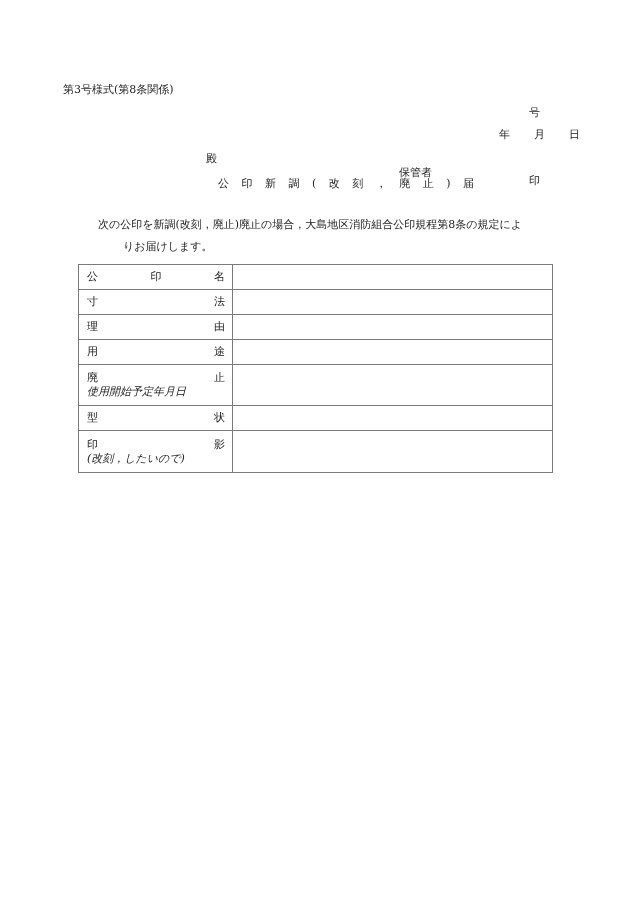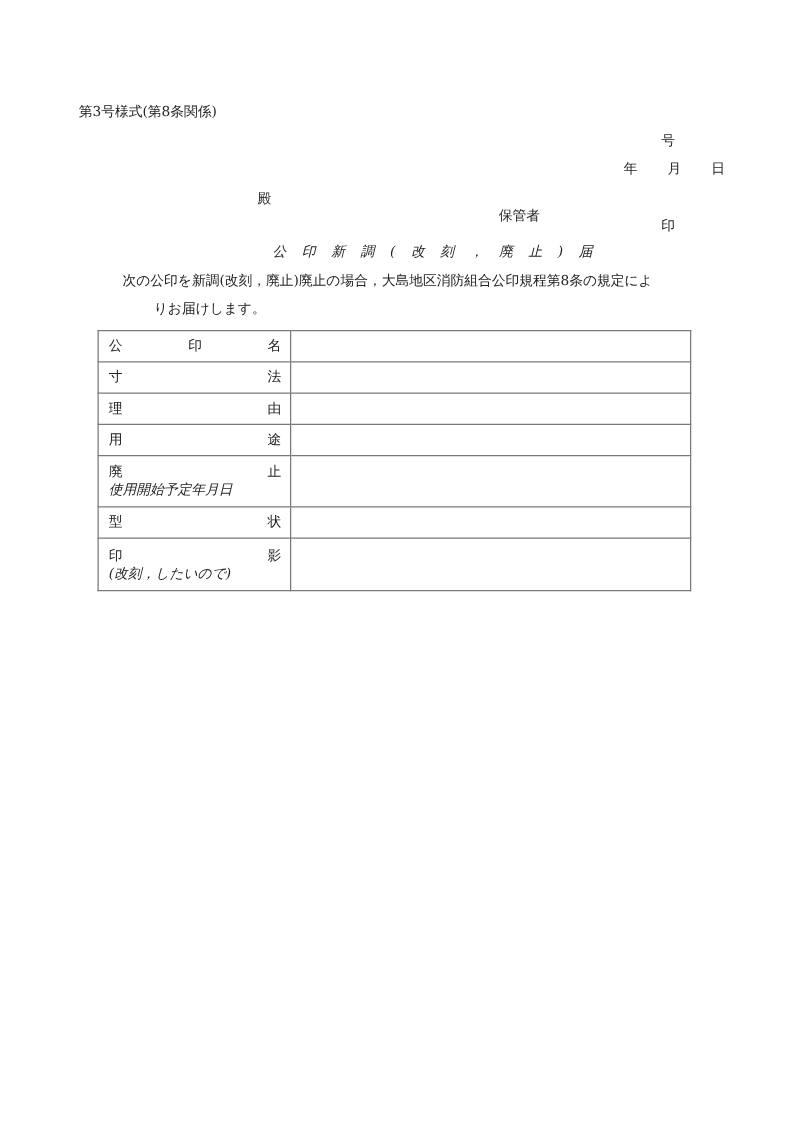--- a/index.html
+++ b/index.html
@@ -9,21 +9,21 @@
     color: #222222; font-size: 11px;
   }
   .abs { position: absolute; white-space: nowrap; line-height: 14px; }
   #form-no { left: 63px; top: 83px; }
   #doc-no { left: 529px; top: 106px; }
   #date-line { left: 459px; top: 128px; margin-left: 40px; }
   #date-line span { display: inline-block; }
   #addressee { left: 206px; top: 152px; }
   #keeper { left: 399px; top: 166px; }
   #seal-mark { left: 529px; top: 174px; }
-  #title { left: 218px; top: 195px; letter-spacing: 4.5px; font-style: italic; }
+  #title { left: 218px; top: 177px; letter-spacing: 4.5px; }
   #body-line1 { left: 98px; top: 218px; }
   #body-line2 { left: 79px; top: 240px; margin-left: 44px; }
 
   table#form-table {
     position: absolute; left: 78px; top: 264px; width: 475px;
     border-collapse: collapse; table-layout: fixed;
   }
   #form-table td { border: 1px solid #7a7a7a; padding: 0; vertical-align: middle; }
   #form-table td.label { width: 138px; padding: 0 7px 0 8px; }
   #form-table tr.r1 td { height: 24px; }

